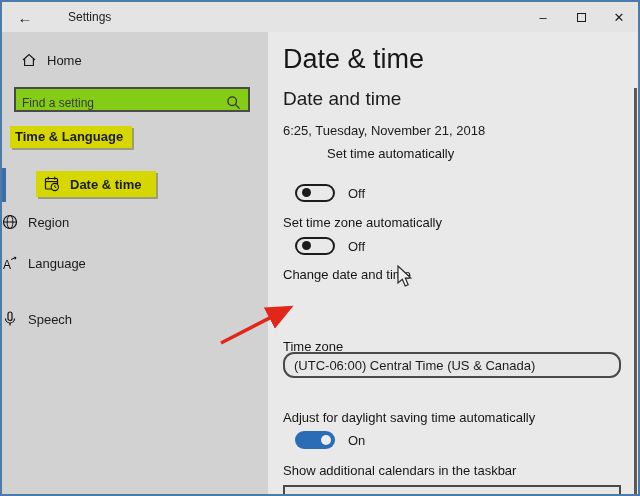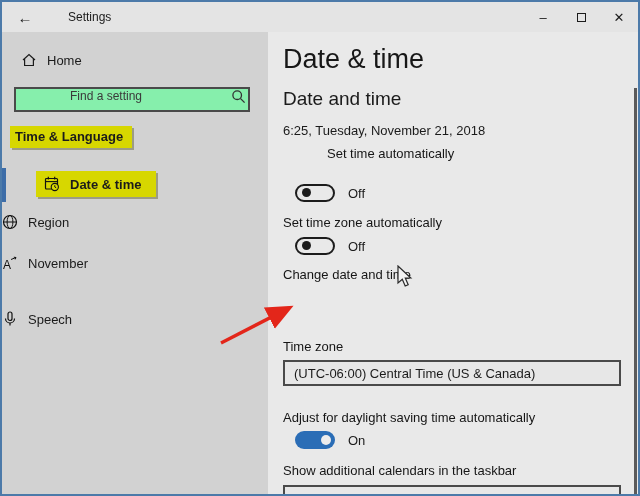--- a/index.html
+++ b/index.html
@@ -16,21 +16,21 @@
   .win-controls { position:absolute; right:0; top:0; height:30px; display:flex; }
   .win-controls .ctrl { width:38px; height:30px; display:flex; align-items:center; justify-content:center; font-size:13px; color:#1b1b1b; }
   .maxbox { display:inline-block; width:9px; height:9px; border:1px solid #1b1b1b; background:transparent; }
   
   .app-body { display:flex; height:462px; }
   .sidebar { position:relative; width:266px; background:#d2d2d2; flex:none; }
   .content { position:relative; flex:1; background:#e9e9e9; }
   
   .home-row { position:absolute; left:0; top:15px; width:100%; height:26px; display:flex; align-items:center; padding-left:19px; }
   .home-row .lbl { font-size:13px; margin-left:10px; }
-  .search-box { position:absolute; left:12px; top:55px; width:236px; height:25px; background:#86efac; border:2px solid #4a4a4a; display:flex; align-items:flex-start;padding-left:48px; }
+  .search-box { position:absolute; left:12px; top:55px; width:236px; height:25px; background:#84cc16; border:2px solid #4a4a4a; display:flex; align-items:flex-end; }
   .search-box input { flex:1; border:none; outline:none; background:transparent; font-family:inherit; font-size:12px; color:#333; padding:0 6px; }
   .search-box input::placeholder { color:#3a3a3a; opacity:1; }
   .search-box .mag { margin-right:7px; flex:none; }
   .hl-yellow { background:#d7d700; box-shadow:2px 2px 0 rgba(90,90,40,.45); }
   .section-header { position:absolute; left:8px; top:94px; padding:3px 9px 4px 5px; font-size:13px; font-weight:bold; }
   .nav-item { position:absolute; left:0; width:100%; height:36px; display:flex; align-items:center; font-size:13px; }
   .nav-item .ico { flex:none; margin-right:10px; display:flex; }
   #nav-date { top:134px; padding-left:0; }
   #nav-date .hl-wrap { margin-left:34px; display:flex; align-items:center; padding:5px 14px 5px 8px; font-weight:bold; }
   #nav-region { top:172px; }
@@ -51,21 +51,21 @@
   .toggle-group { position:absolute; left:15px; display:flex; align-items:center;padding-left:12px; }
   #tg-settime { top:152px; } #tg-settz { top:205px; } #tg-dst { top:399px; }
   .toggle { position:relative; width:40px; height:18px; border-radius:10px; flex:none; }
   .toggle.off { border:2px solid #1c1c1c; background:transparent; }
   .toggle.off .knob { position:absolute; left:5px; top:2px; width:9px; height:9px; border-radius:50%; background:#1c1c1c; }
   .toggle.on { background:#2a6db6; }
   .toggle.on .knob { position:absolute; right:4px; top:4px; width:10px; height:10px; border-radius:50%; background:#ececec; }
   .toggle-state { font-size:13px; margin-left:13px; }
   .change-btn { position:absolute; left:15px; top:258px; width:74px; height:26px; background:#c9c9c9; border:none; font-family:inherit; font-size:13px; color:#1a1a1a; }
   .select-box { position:absolute; left:15px; width:338px; height:26px; background:#e7e7e7; border:2px solid #4a4a4a; font-size:13px; display:flex; align-items:center; padding-left:9px; }
-  #sel-tz { top:328px; }
+  #sel-tz { top:320px;border-radius:11px; }
   #sel-cal { top:453px; height:12px; overflow:hidden; align-items:flex-start; }
   #sel-cal .val { padding-top:6px; }
   .scrollbar { position:absolute; right:1px; top:56px; width:3px; height:406px; background:#5a5a5a; }
   
   .annot-overlay { position:absolute; left:0; top:0; width:636px; height:492px; pointer-events:none; z-index:50; }
   .cursor { position:absolute; left:128px; top:233px; z-index:60; pointer-events:none; }
   svg.icon { display:block; }
 </style>
 </head>
 <body>
@@ -138,21 +138,21 @@
         <span>Region</span>
       </div>
 
       <div class="nav-item" id="nav-language">
         <span class="ico">
           <svg class="icon" width="16" height="16" viewBox="0 0 16 16">
             <text x="1" y="13.5" font-size="12" font-family="Liberation Sans, sans-serif" fill="#111">A</text>
             <path d="M9 4.5 L14 2.5 M14 2.5 L11.8 2.2 M14 2.5 L13.2 4.4" fill="none" stroke="#111" stroke-width="1"></path>
           </svg>
         </span>
-        <span>November</span>
+        <span>Language</span>
       </div>
 
       <div class="nav-item" id="nav-speech">
         <span class="ico">
           <svg class="icon" width="16" height="16" viewBox="0 0 16 16">
             <rect x="6" y="1" width="4" height="8.5" rx="2" fill="none" stroke="#111" stroke-width="1.2"></rect>
             <path d="M3.5 7.5 a4.5 4.5 0 0 0 9 0" fill="none" stroke="#111" stroke-width="1.2"></path>
             <line x1="8" y1="12" x2="8" y2="14.5" stroke="#111" stroke-width="1.2"></line>
           </svg>
         </span>

